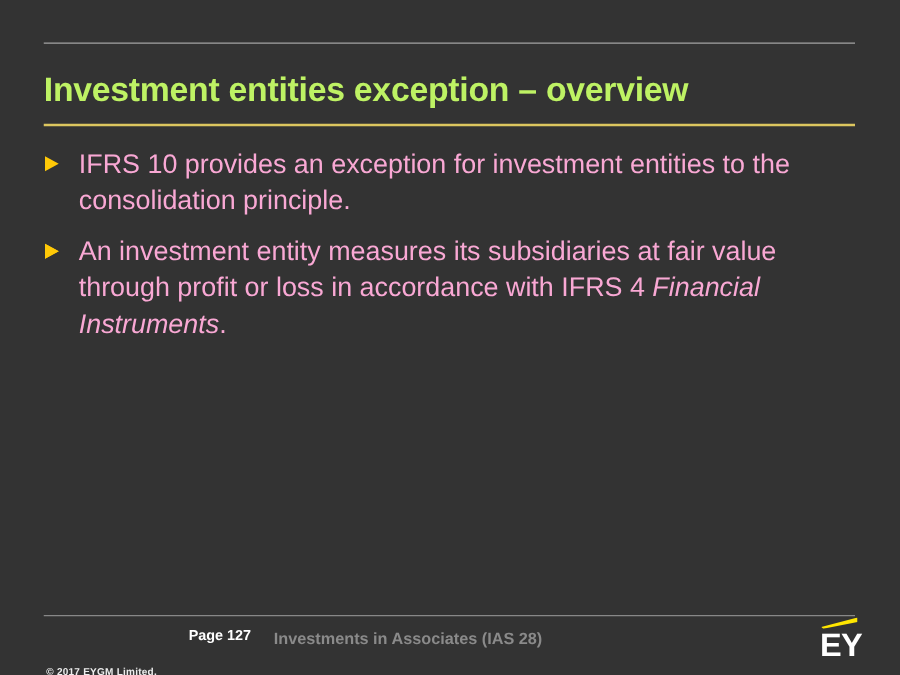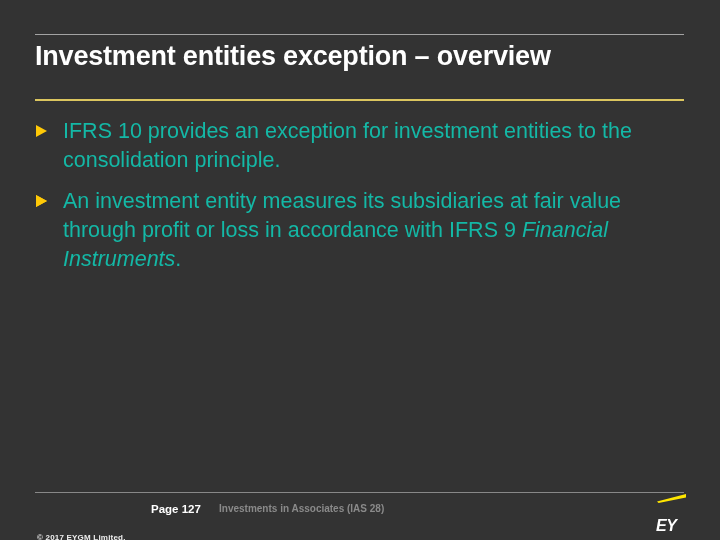--- a/index.html
+++ b/index.html
@@ -21,23 +21,23 @@
     position: absolute;
     left: 35px;
     top: 34px;
     width: 649px;
     height: 1px;
     background: rgba(255,255,255,0.55);
   }
   .slide-title {
     position: absolute;
     left: 35px;
-    top: 22px;
+    top: 38px;
     width: 660px;
-    color: #ffffff;
+    color: #bef264;
     font-size: 27px;
     font-weight: bold;
     line-height: 1.2;
     letter-spacing: -0.2px;
     white-space: nowrap;
   }
   .title-underline {
     position: absolute;
     left: 35px;
     top: 99px;
@@ -52,21 +52,21 @@
     top: 117px;
     width: 622px;
     margin: 0;
     padding: 0;
     list-style: none;
   }
   .bullet-item {
     position: relative;
     padding-left: 27px;
     margin: 0 0 12px 0;
-    color: #14b8a6;
+    color: #f9a8d4;
     font-size: 21.5px;
     line-height: 29px;
     width: 595px;
   }
   .bullet-triangle {
     position: absolute;
     left: 0;
     top: 8px;
     width: 0;
     height: 0;
@@ -103,45 +103,44 @@
     color: #ffffff;
     font-size: 11.5px;
     font-weight: bold;
     white-space: nowrap;
   }
   .footer-deck-title {
     position: absolute;
     left: 219px;
     top: 503px;
     color: #8A8A8A;
-    font-size: 10px;
+    font-size: 13px;
     font-weight: bold;
     white-space: nowrap;
   }
   
   .ey-logo {
     position: absolute;
     left: 656px;
     top: 494px;
     width: 34px;
     text-align: left;
   }
   .ey-beam {
     display: block;
     margin: 0 0 0 1px;
   }
   .ey-wordmark {
     display: block;
-    margin-top: 15px;
+    margin-top: 0;
     color: #ffffff;
-    font-size: 16px;
+    font-size: 26px;
     font-weight: bold;
     letter-spacing: -0.5px;
     line-height: 1;
-    font-style: italic;
   }
 </style>
 </head>
 <body>
 
 <div class="slide">
 
   <div class="top-rule"></div>
 
   <h1 class="slide-title">Investment entities exception – overview</h1>
@@ -151,21 +150,21 @@
   <ul class="bullet-list">
     <li class="bullet-item">
       <span class="bullet-triangle"></span>
       <span>IFRS 10 provides an exception for investment entities to the consolidation principle.</span>
     </li>
     <li class="bullet-item">
       <span class="bullet-triangle"></span>
     </li>
     <li class="bullet-item">
       <span class="bullet-triangle"></span>
-      <span>An investment entity measures its subsidiaries at fair value through profit or loss in accordance with IFRS 9 </span><span class="seg-italic">Financial Instruments</span><span>.</span>
+      <span>An investment entity measures its subsidiaries at fair value through profit or loss in accordance with IFRS 4 </span><span class="seg-italic">Financial Instruments</span><span>.</span>
     </li>
   </ul>
 
   <div class="footer-rule"></div>
 
   <div class="footer-copyright">© 2017 EYGM Limited.</div>
 
   <div class="footer-page">Page 127</div>
 
   <div class="footer-deck-title">Investments in Associates (IAS 28)</div>

